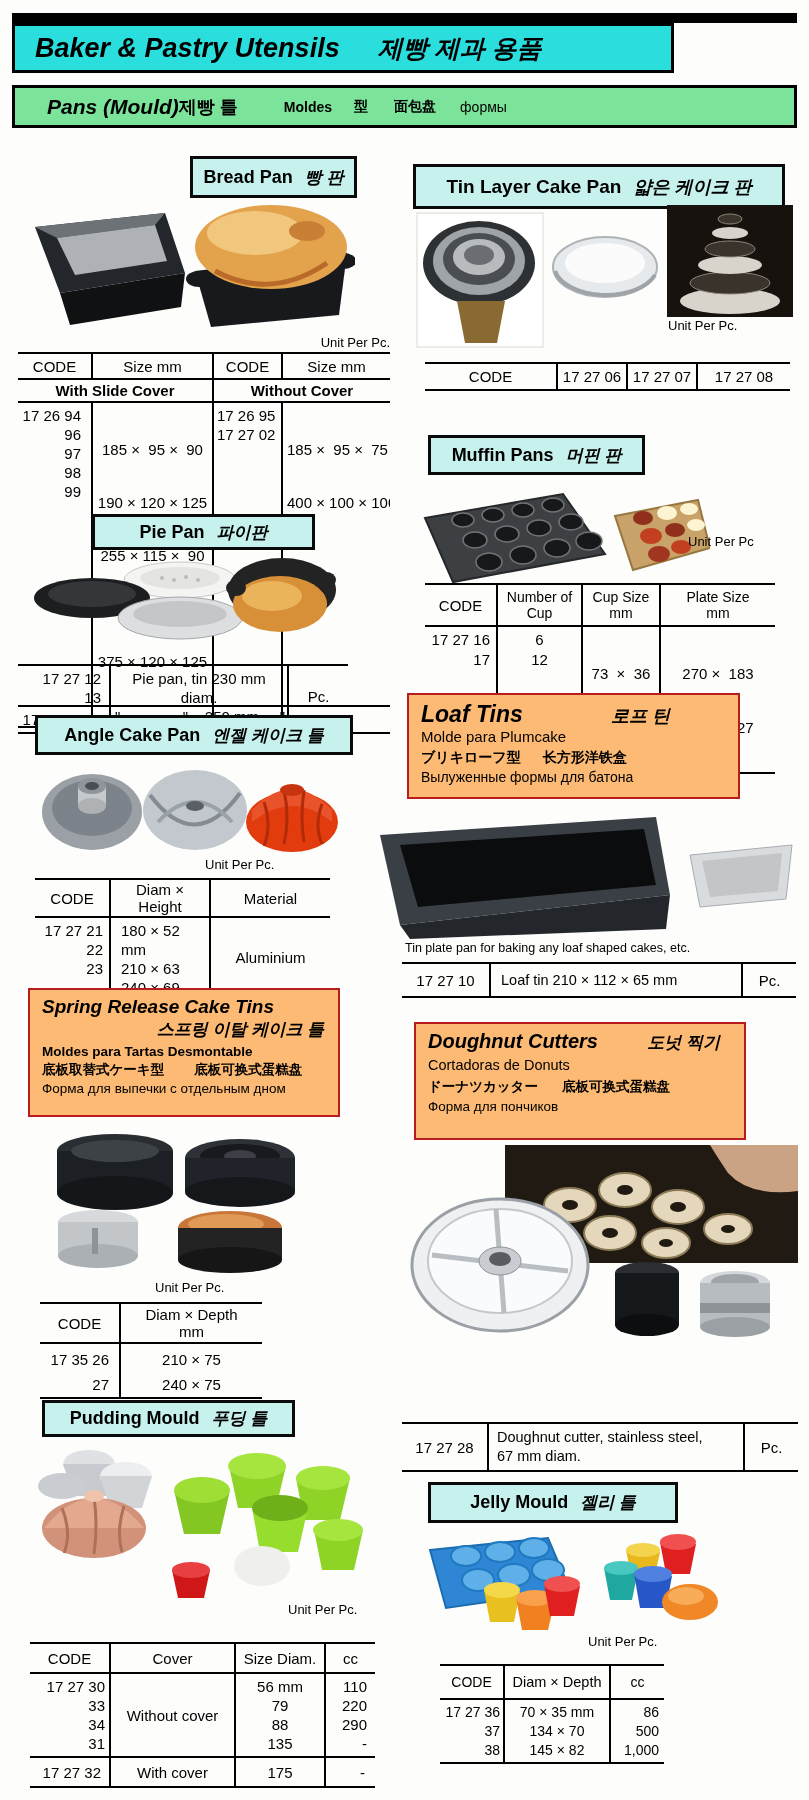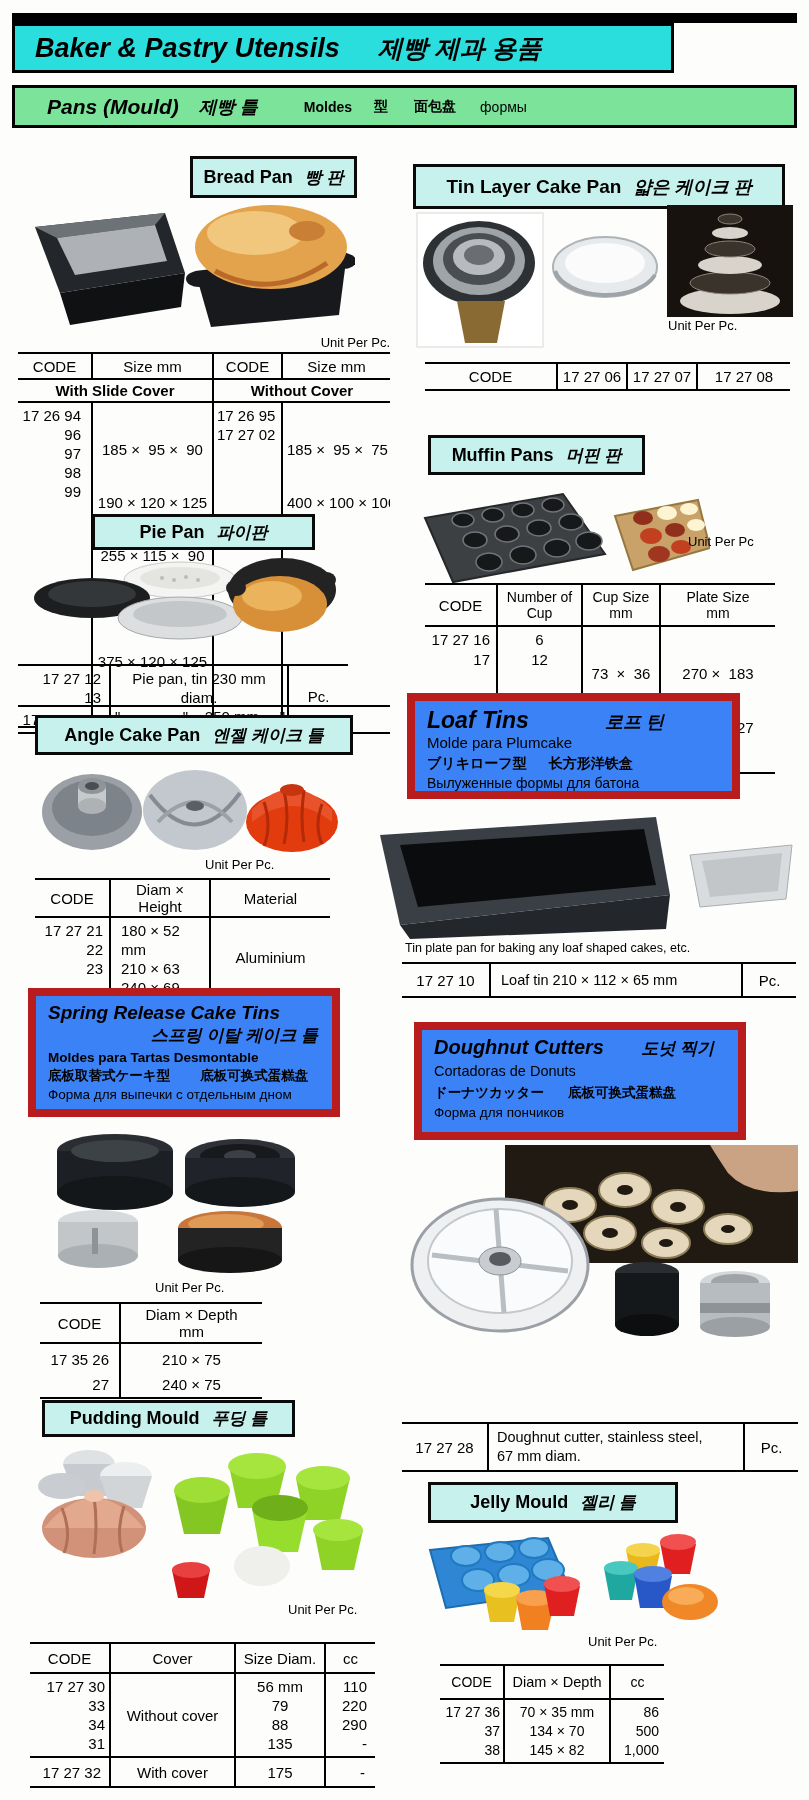--- a/index.html
+++ b/index.html
@@ -5,29 +5,29 @@
 *{margin:0;padding:0;box-sizing:border-box}
 body{background:#e9e9e9}
 .page{position:relative;width:809px;height:1800px;background:#fdfdfb;font-family:"Liberation Sans","DejaVu Sans",sans-serif;color:#000;overflow:hidden;margin:0 auto}
 .abs{position:absolute}
 .bar{background:#000}
 .hbox{background:#2BDEDE;border:3px solid #000;display:flex;align-items:center;gap:38px;padding-left:20px}
 .hbox .t1{font-size:27px;font-weight:bold;font-style:italic}
 .hbox .t2{font-size:25px;font-weight:bold;font-style:italic}
 .gbox{background:#7CE49A;border:3px solid #000;display:flex;align-items:center;padding-left:32px}
 .gbox .g1{font-size:21px;font-weight:bold;font-style:italic}
-.gbox .g2{font-size:18px;font-weight:bold;font-style:italic;margin-left:20px}
+.gbox .g2{font-size:18px;font-weight:bold;margin-left:0}
 .gbox .g3{font-size:14px;font-weight:bold;margin-left:46px}
 .gbox .g4{font-size:14px;font-weight:bold;margin-left:22px}
 .gbox .g5{font-size:14px;font-weight:bold;margin-left:26px}
 .gbox .g6{font-size:14px;margin-left:24px}
 .lbox{background:#C7F1ED;border:3px solid #0a0a0a;display:flex;align-items:center;justify-content:center;gap:12px}
 .lbox .en{font-weight:bold;font-size:18px}
 .lbox .ko{font-weight:bold;font-style:italic;font-size:17px}
-.ibox{background:#3b82f6;border:8px solid #b91c1c;padding:6px 10px 4px 12px}
+.ibox{background:#fdba74;border:2px solid #b91c1c;padding:6px 10px 4px 12px}
 .unit{font-size:13px}
 table.cat{position:absolute;border-collapse:collapse;table-layout:fixed}
 table.cat td{padding:0 4px;font-size:15px;vertical-align:middle;overflow:hidden}
 .bt{border-top:2px solid #000}
 .bb{border-bottom:2px solid #000}
 .vl{border-left:2px solid #000}
 .tc{text-align:center}
 .tr{text-align:right}
 .tl{text-align:left}
 .pre{white-space:pre}

